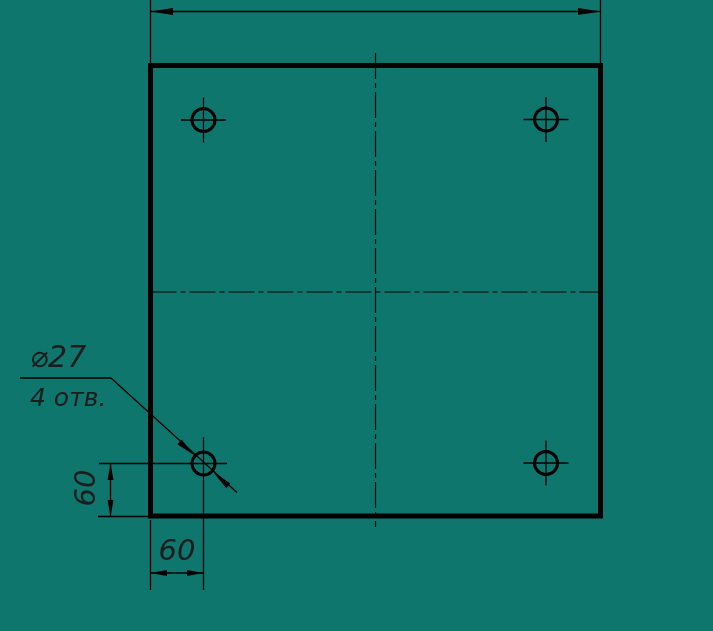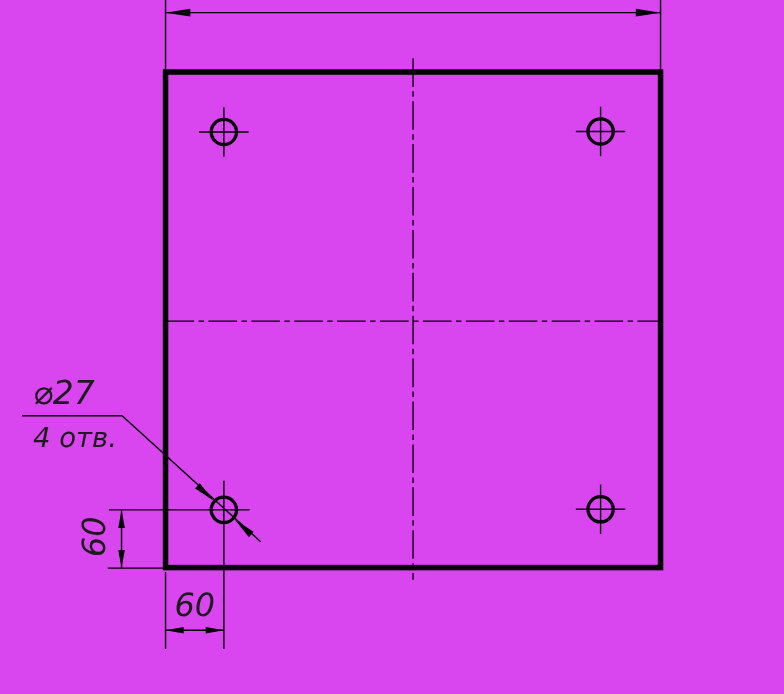--- a/index.html
+++ b/index.html
@@ -4,21 +4,21 @@
 <style>
   html, body {
     margin: 0;
     padding: 0;
     background: #ffffff;
   }
   .canvas {
     position: relative;
     width: 713px;
     height: 631px;
-    background: #d946ef;
+    background: #0f766e;
     overflow: hidden;
     font-family: "DejaVu Sans", sans-serif;
   }
   svg { display: block; }
   .thick { stroke: #000000; stroke-width: 5; fill: none; }
   .thin  { stroke: #000000; stroke-width: 1.3; fill: none; }
   .hole  { stroke: #000000; stroke-width: 3; fill: none; }
   .cline { stroke: #000000; stroke-width: 1.2; fill: none;
            stroke-dasharray: 26 4 5 4; }
   .arrow { fill: #000000; stroke: none; }

